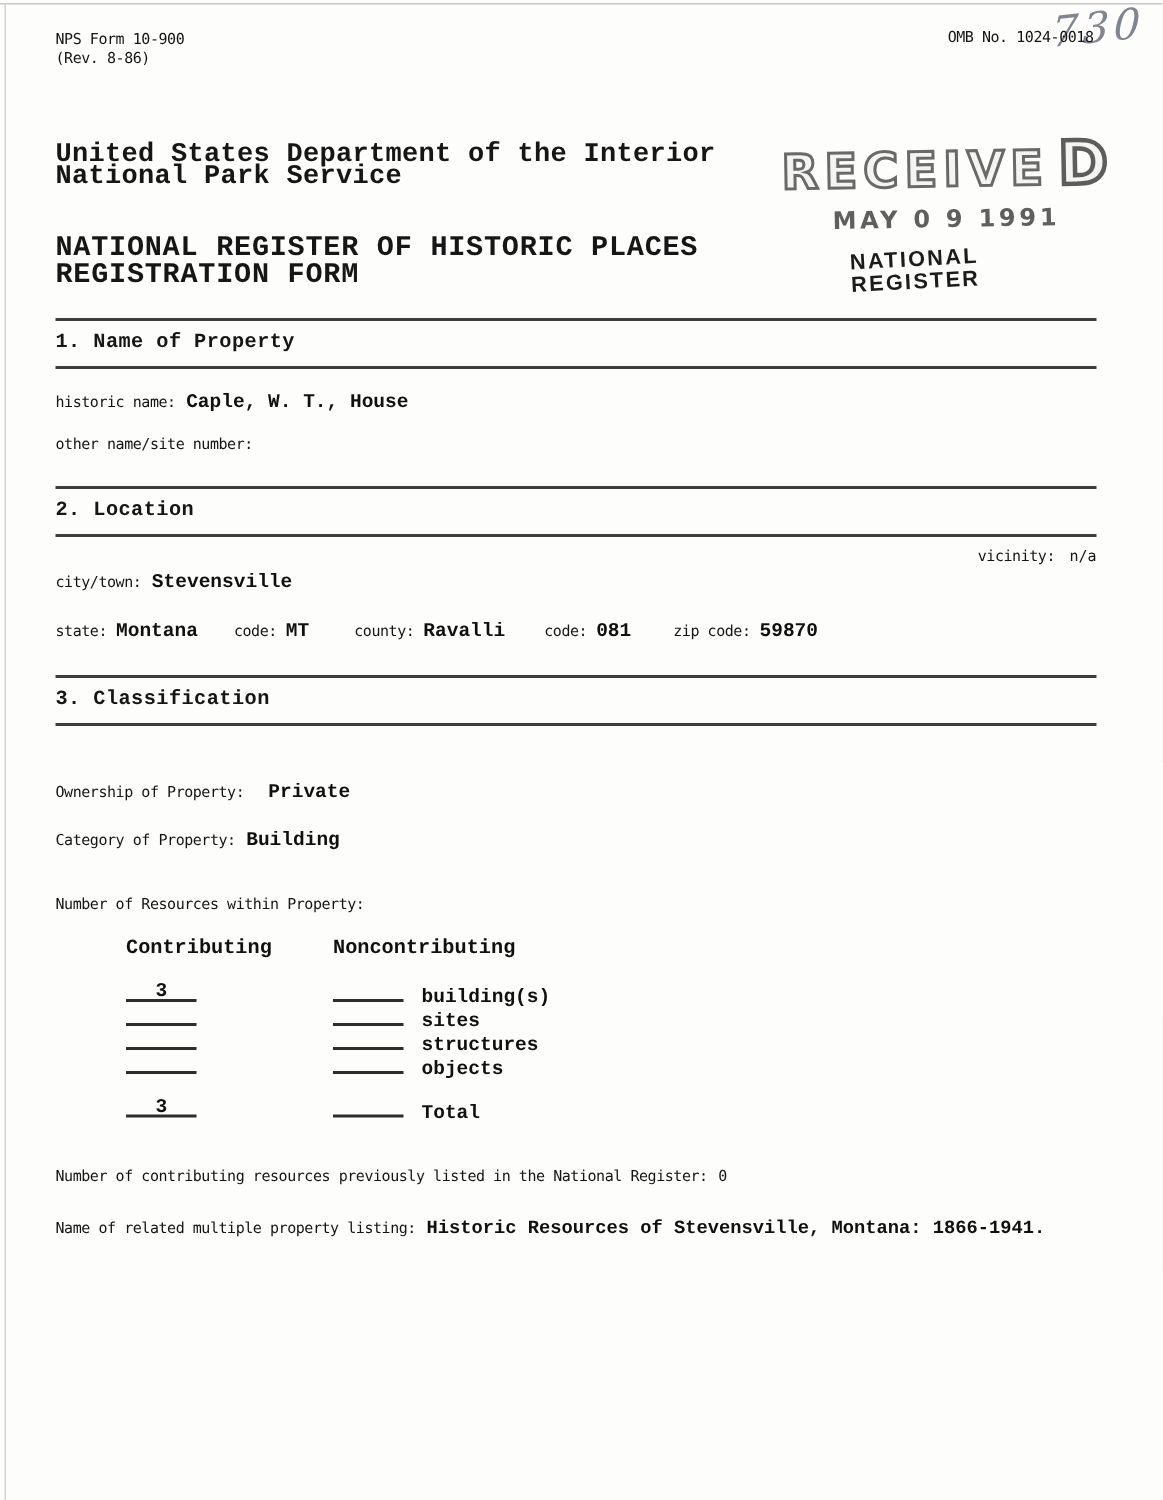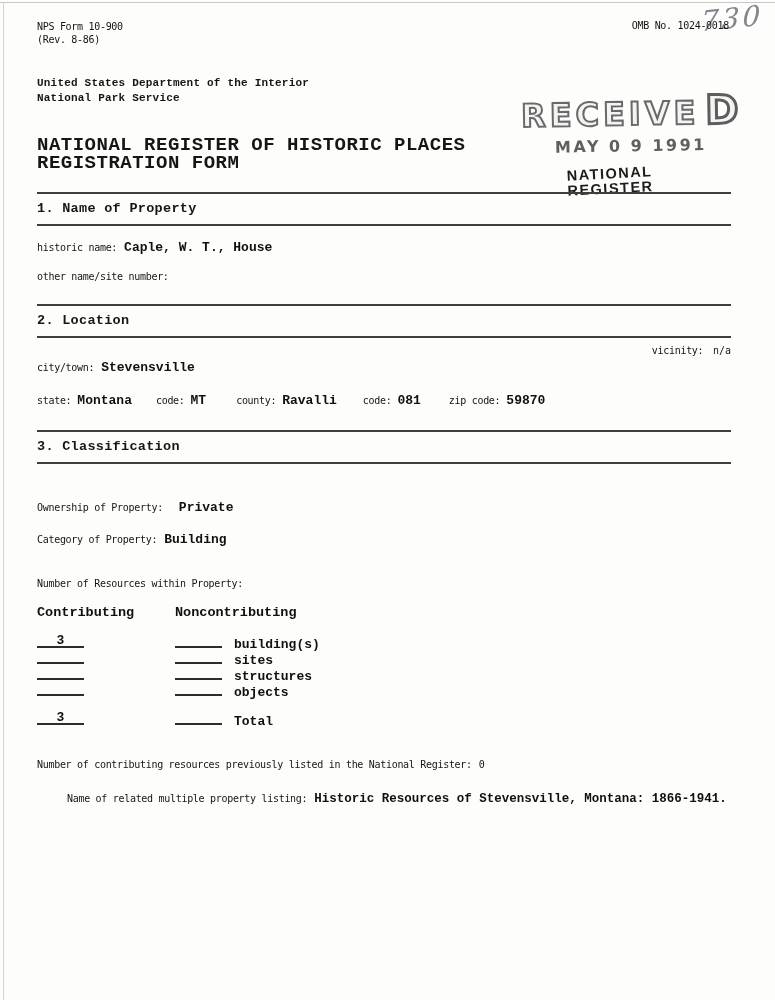--- a/index.html
+++ b/index.html
@@ -18,36 +18,36 @@
 
   .content { position:absolute; left:37px; top:0; width:694px; }
 
   .label { font-family:"DejaVu Sans Mono", monospace; font-size:10px; color:#141414; letter-spacing:-0.3px; }
   .value { font-family:"Liberation Mono", monospace; font-size:13px; font-weight:bold; color:#101010; }
   .small-value { font-family:"DejaVu Sans Mono", monospace; font-size:10px; color:#141414; }
 
   .form-meta { display:flex; justify-content:space-between; padding-top:20px; }
   .form-meta .left { line-height:13px; }
 
-  .agency { margin-top:30px; font-size:11px; font-weight:bold; line-height:15px; letter-spacing:0.2px; }
+  .agency { margin-top:50px; font-size:18px; font-weight:bold; line-height:15px; letter-spacing:0.2px; }
 
   .big-title { margin-top:30px; font-size:19px; font-weight:bold; line-height:18px; letter-spacing:0.5px; }
 
   .rule { height:2px; background:#3e3e3e; border:0; margin:0; }
   .sec-heading { font-size:13.5px; font-weight:bold; padding:7px 0 8px 0; letter-spacing:0.3px; }
 
   .row { display:flex; align-items:baseline; gap:7px; }
   .row-between { display:flex; justify-content:space-between; align-items:baseline; }
   .right-align { text-align:right; }
 
   .state-row { display:flex; align-items:baseline; }
   .state-row .pair { display:flex; align-items:baseline; gap:6px; }
 
   
-  .res-table { }
+  .res-table { margin-left:47px; }
   .res-headers { display:grid; grid-template-columns:138px auto; }
   .res-headers .value { font-size:13.5px; }
   .res-grid { display:grid; grid-template-columns:138px auto; row-gap:3px; margin-top:13px; }
   .res-cell { display:flex; align-items:baseline; gap:12px; height:13px; }
   .uline {
     display:inline-block; width:47px; height:13px;
     border-bottom:2px solid #2d2d2d;
     text-align:center;
     font-family:"Liberation Mono", monospace; font-size:13px; font-weight:bold; color:#101010;
     line-height:15px;
@@ -237,17 +237,17 @@
         </div>
       </div>
     </div>
 
     <div class="row" style="margin-top:36px;">
       <span class="label">Number of contributing resources previously listed in the National Register:</span>
       <span class="small-value">0</span>
     </div>
 
     <div class="row" style="margin-top:22px;">
-      <span class="label" style="white-space:nowrap;margin-left:30px;">Name of related multiple property listing:</span>
+      <span class="label" style="white-space:nowrap;">Name of related multiple property listing:</span>
       <span class="value" style="white-space:nowrap; font-size:12.5px;">Historic Resources of Stevensville, Montana: 1866-1941.</span>
     </div>
   </div>
 </div>
 
 </body></html>

